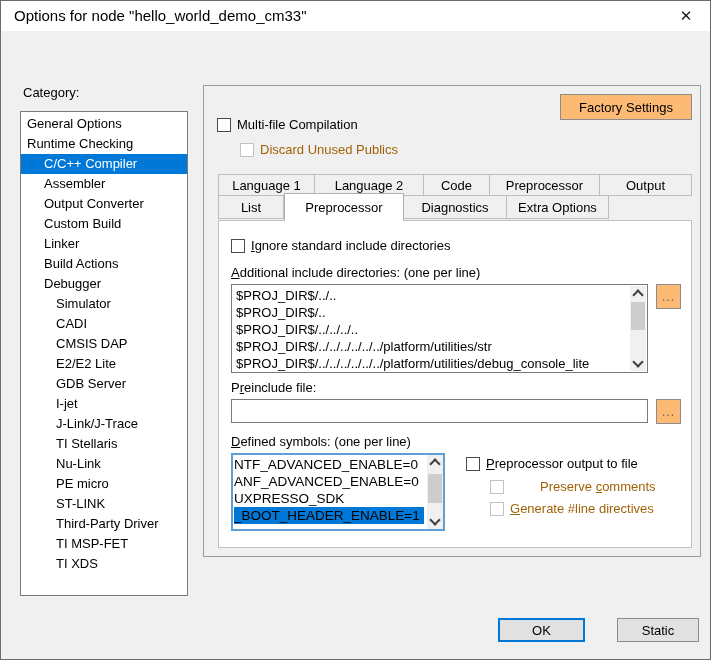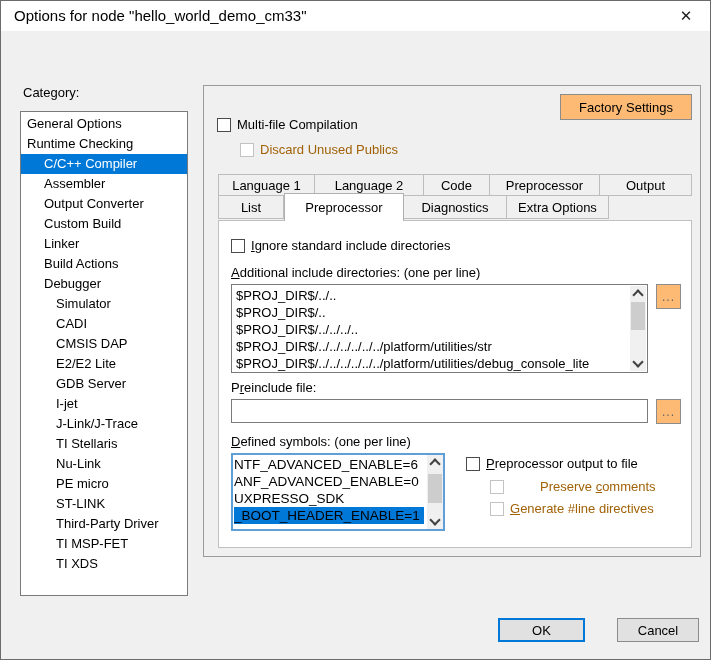--- a/index.html
+++ b/index.html
@@ -157,21 +157,21 @@
         </div>
         <div class="btn browse" style="left:437px;top:63px;">...</div>
 
         <span class="lbl" style="left:12px;top:159px;text-align:right;"><span>P</span><span class="u">r</span><span>einclude file:</span></span>
         <input id="preinclude-input" type="text" value="" style="">
         <div class="btn browse" style="left:437px;top:178px;">...</div>
 
         <span class="lbl" style="left:12px;top:213px;"><span class="u">D</span><span>efined symbols: (one per line)</span></span>
 
         <div id="defined-list" class="listbox">
-          <div class="lb-row">NTF_ADVANCED_ENABLE=6</div>
+          <div class="lb-row">NTF_ADVANCED_ENABLE=0</div>
           <div class="lb-row">ANF_ADVANCED_ENABLE=0</div>
           <div class="lb-row">UXPRESSO_SDK</div>
           <div class="lb-row selected">_BOOT_HEADER_ENABLE=1</div>
           <div class="sb">
             <div class="sb-btn up">
                 <i class="chev"></i>
               </div>
             <div class="sb-thumb" style="top:19px;height:29px;"></div>
             <div class="sb-btn down">
                 <i class="chev down"></i>
@@ -190,15 +190,15 @@
         <div class="cbrow disabled" style="left:271px;top:280px;">
           <span class="cbbox"></span>
           <span><span class="u">G</span><span>enerate #line directives</span></span>
         </div>
 
       </div>
     </div>
   </div>
 
   <div id="ok-btn" class="btn">OK</div>
-  <div id="cancel-btn" class="btn">Cancel</div>
+  <div id="cancel-btn" class="btn">Static</div>
 
 </div>
 
 </body></html>

